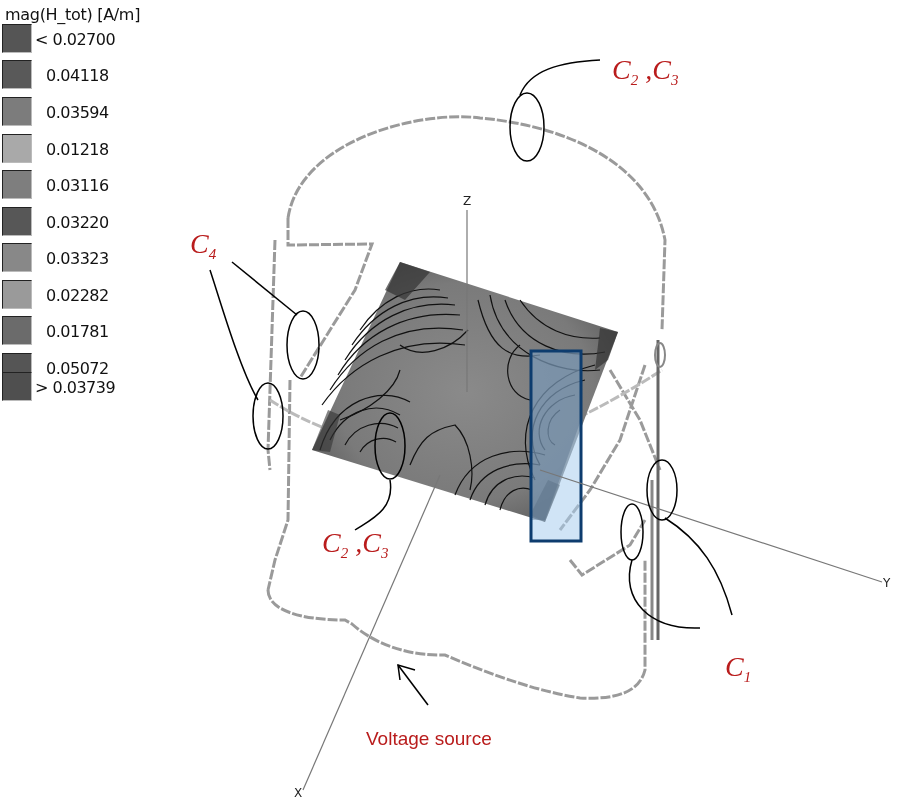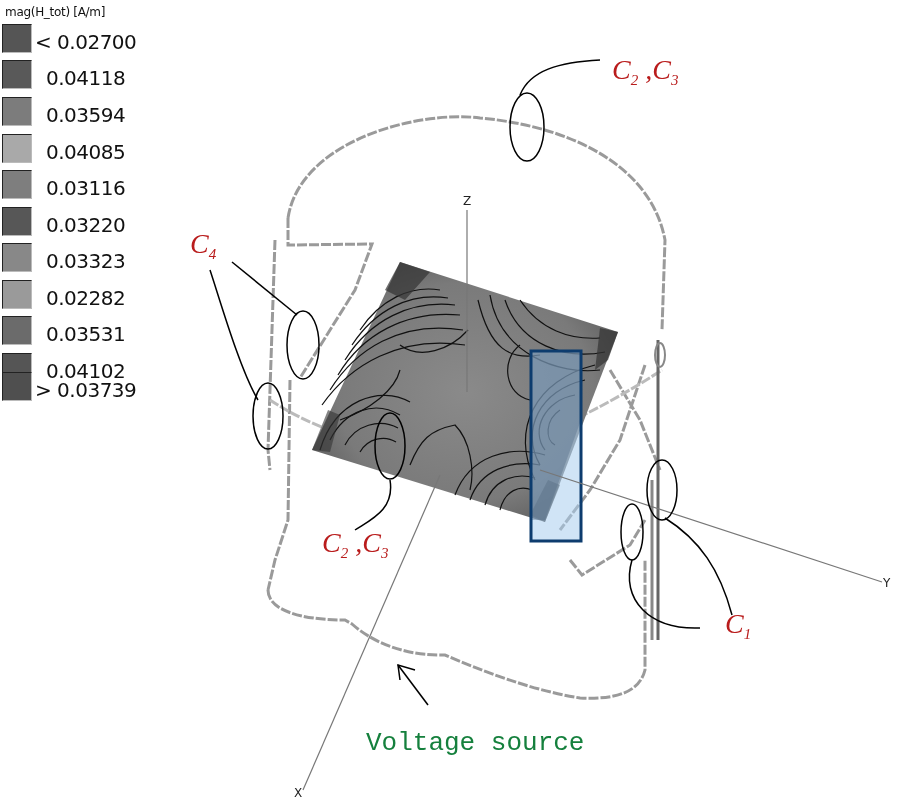--- a/index.html
+++ b/index.html
@@ -1,27 +1,27 @@
 <!DOCTYPE html>
 <html><head>
 <meta charset="utf-8">
 <style>
   html,body{margin:0;padding:0;background:#fff;}
   body{width:900px;height:800px;position:relative;overflow:hidden;font-family:"Liberation Sans",sans-serif;}
   .legend{position:absolute;left:0;top:0;width:140px;}
-  .legend-title{position:absolute;left:5px;top:5px;font-size:12px;color:#111;white-space:nowrap;font-family:"DejaVu Sans",sans-serif;letter-spacing:-0.3px;}
+  .legend-title{position:absolute;left:5px;top:5px;font-size:16px;color:#111;white-space:nowrap;font-family:"DejaVu Sans",sans-serif;letter-spacing:-0.3px;}
   .legend-row{position:absolute;left:2px;height:32px;width:138px;}
   .swatch{position:absolute;left:0;top:0;width:30px;height:29px;border:1px solid #222;border-right-color:#bbb;border-bottom-color:#bbb;box-sizing:border-box;}
-  .legend-label{position:absolute;left:44px;top:6px;font-size:20px;color:#111;font-family:"DejaVu Sans",sans-serif;letter-spacing:-0.5px;}
+  .legend-label{position:absolute;left:44px;top:6px;font-size:16px;color:#111;font-family:"DejaVu Sans",sans-serif;letter-spacing:-0.5px;}
   .legend-label.pre{left:33px;}
   svg.scene{position:absolute;left:0;top:0;}
   .ann{position:absolute;font-family:"Liberation Serif",serif;font-style:italic;color:#b91c1c;white-space:nowrap;}
   .ann sub{font-size:15px;vertical-align:-6px;}
   .axis-label{position:absolute;font-family:"DejaVu Sans",sans-serif;font-size:12px;color:#222;}
-  .caption{position:absolute;font-family:Liberation Mono, monospace;font-size:26px;color:#15803d;}
+  .caption{position:absolute;font-family:Liberation Sans, sans-serif;font-size:19px;color:#b91c1c;}
 </style>
 </head>
 <body>
 
 <svg class="scene" width="900" height="800" viewBox="0 0 900 800">
   <defs>
     <radialGradient id="plateGrad" cx="50%" cy="50%" r="60%">
       <stop offset="0%" stop-color="#8a8a8a"></stop>
       <stop offset="70%" stop-color="#7a7a7a"></stop>
       <stop offset="100%" stop-color="#5a5a5a"></stop>
@@ -133,53 +133,53 @@
   <div class="legend-row" style="top:60px">
       <div class="swatch" style="background:#595959"></div>
       <span class="legend-label">0.04118</span>
     </div>
   <div class="legend-row" style="top:97px">
       <div class="swatch" style="background:#7c7c7c"></div>
       <span class="legend-label">0.03594</span>
     </div>
   <div class="legend-row" style="top:134px">
       <div class="swatch" style="background:#a9a9a9"></div>
-      <span class="legend-label">0.04085</span>
+      <span class="legend-label">0.01218</span>
     </div>
   <div class="legend-row" style="top:170px">
       <div class="swatch" style="background:#7e7e7e"></div>
       <span class="legend-label">0.03116</span>
     </div>
   <div class="legend-row" style="top:207px">
       <div class="swatch" style="background:#575757"></div>
       <span class="legend-label">0.03220</span>
     </div>
   <div class="legend-row" style="top:243px">
       <div class="swatch" style="background:#888"></div>
       <span class="legend-label">0.03323</span>
     </div>
   <div class="legend-row" style="top:280px">
       <div class="swatch" style="background:#9a9a9a"></div>
       <span class="legend-label">0.02282</span>
     </div>
   <div class="legend-row" style="top:316px">
       <div class="swatch" style="background:#6b6b6b"></div>
-      <span class="legend-label">0.03531</span>
+      <span class="legend-label">0.01781</span>
     </div>
   <div class="legend-row" style="top:353px">
       <div class="swatch" style="background:#555"></div>
-      <span class="legend-label">0.04102</span>
+      <span class="legend-label">0.05072</span>
     </div>
   <div class="legend-row" style="top:372px">
       <div class="swatch" style="background:#4f4f4f"></div>
       <span class="legend-label pre">&gt; 0.03739</span>
     </div>
 </div>
 
 <div class="axis-label" style="left:463px;top:194px">Z</div>
 <div class="axis-label" style="left:883px;top:576px">Y</div>
 <div class="axis-label" style="left:294px;top:786px">X</div>
 
 <div class="ann" style="left:612px;top:54px;font-size:28px"><span>C</span><sub>2</sub><span> ,C</span><sub>3</sub></div>
 <div class="ann" style="left:190px;top:228px;font-size:28px"><span>C</span><sub>4</sub></div>
 <div class="ann" style="left:322px;top:527px;font-size:28px"><span>C</span><sub>2</sub><span> ,C</span><sub>3</sub></div>
-<div class="ann" style="left:725px;top:608px;font-size:28px"><span>C</span><sub>1</sub></div>
+<div class="ann" style="left:725px;top:651px;font-size:28px"><span>C</span><sub>1</sub></div>
 <div class="caption" style="left:366px;top:728px">Voltage source</div>
 
 </body></html>

